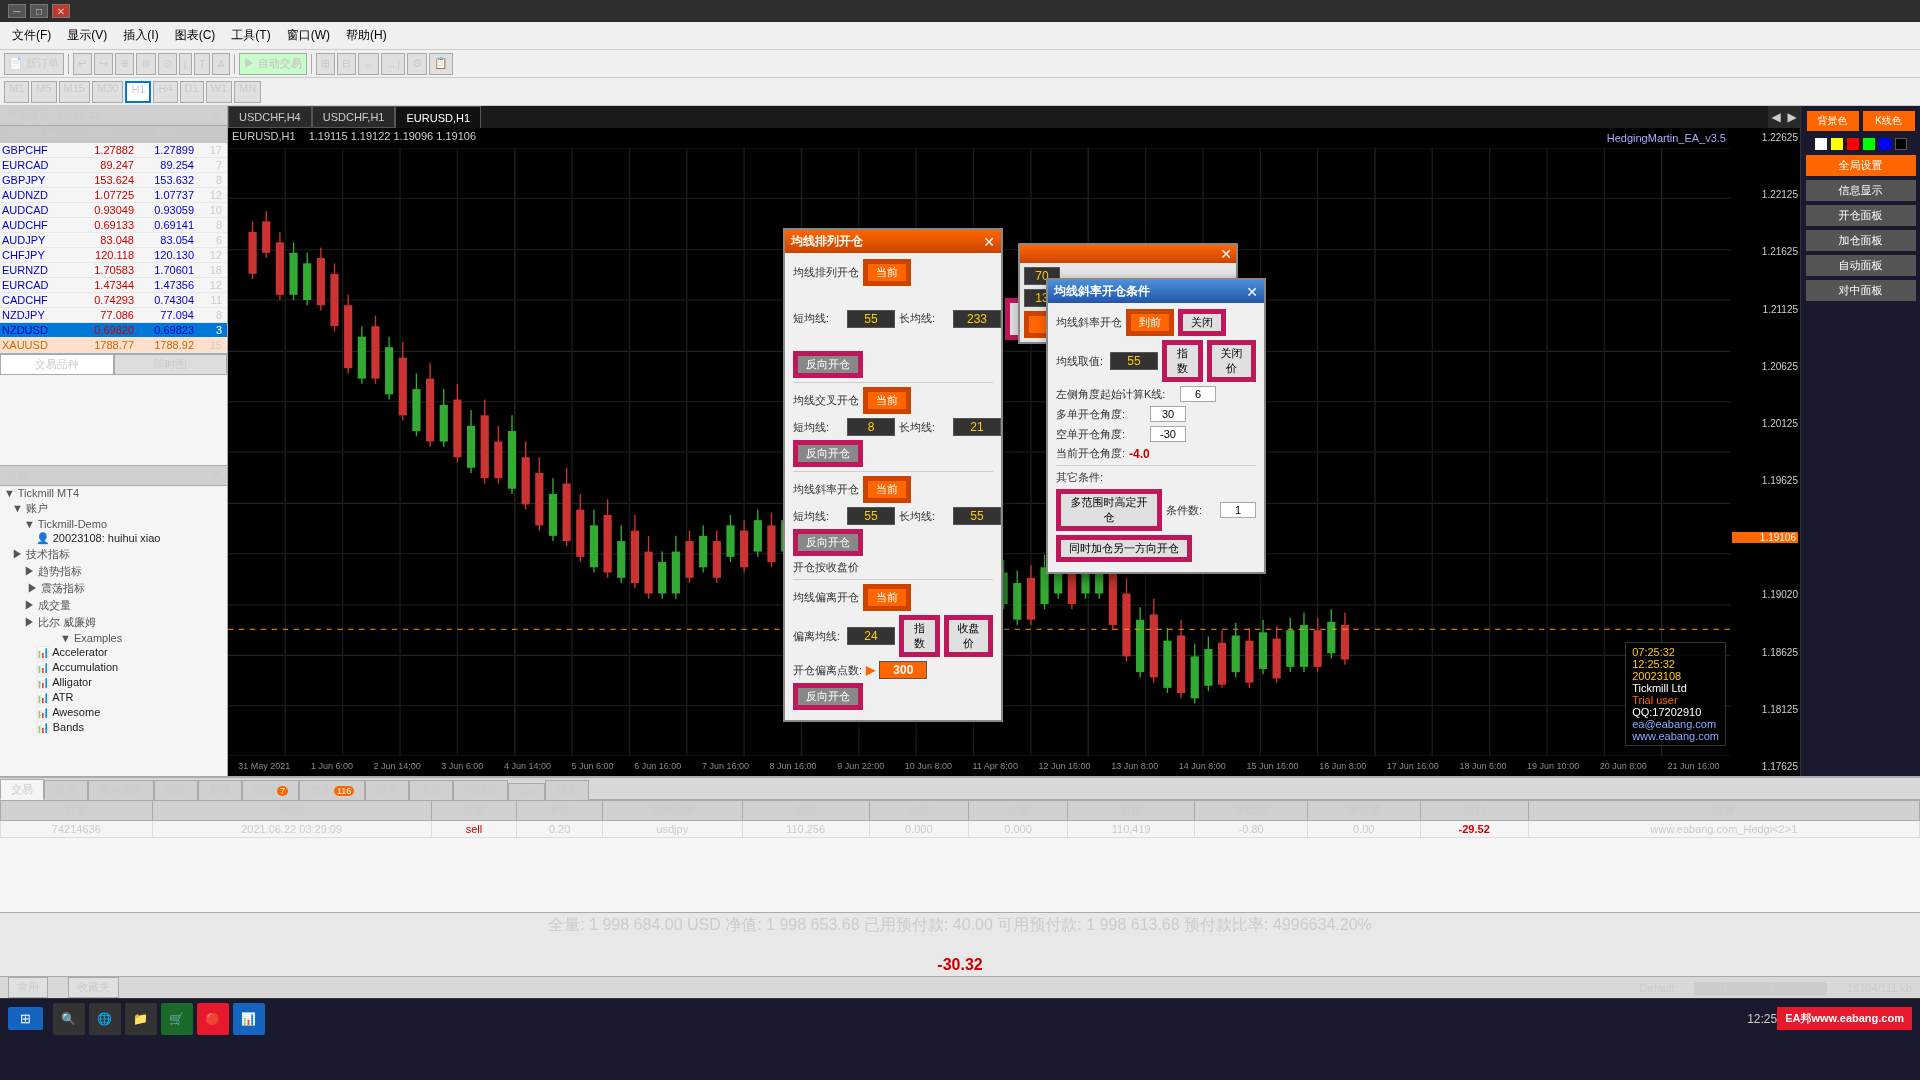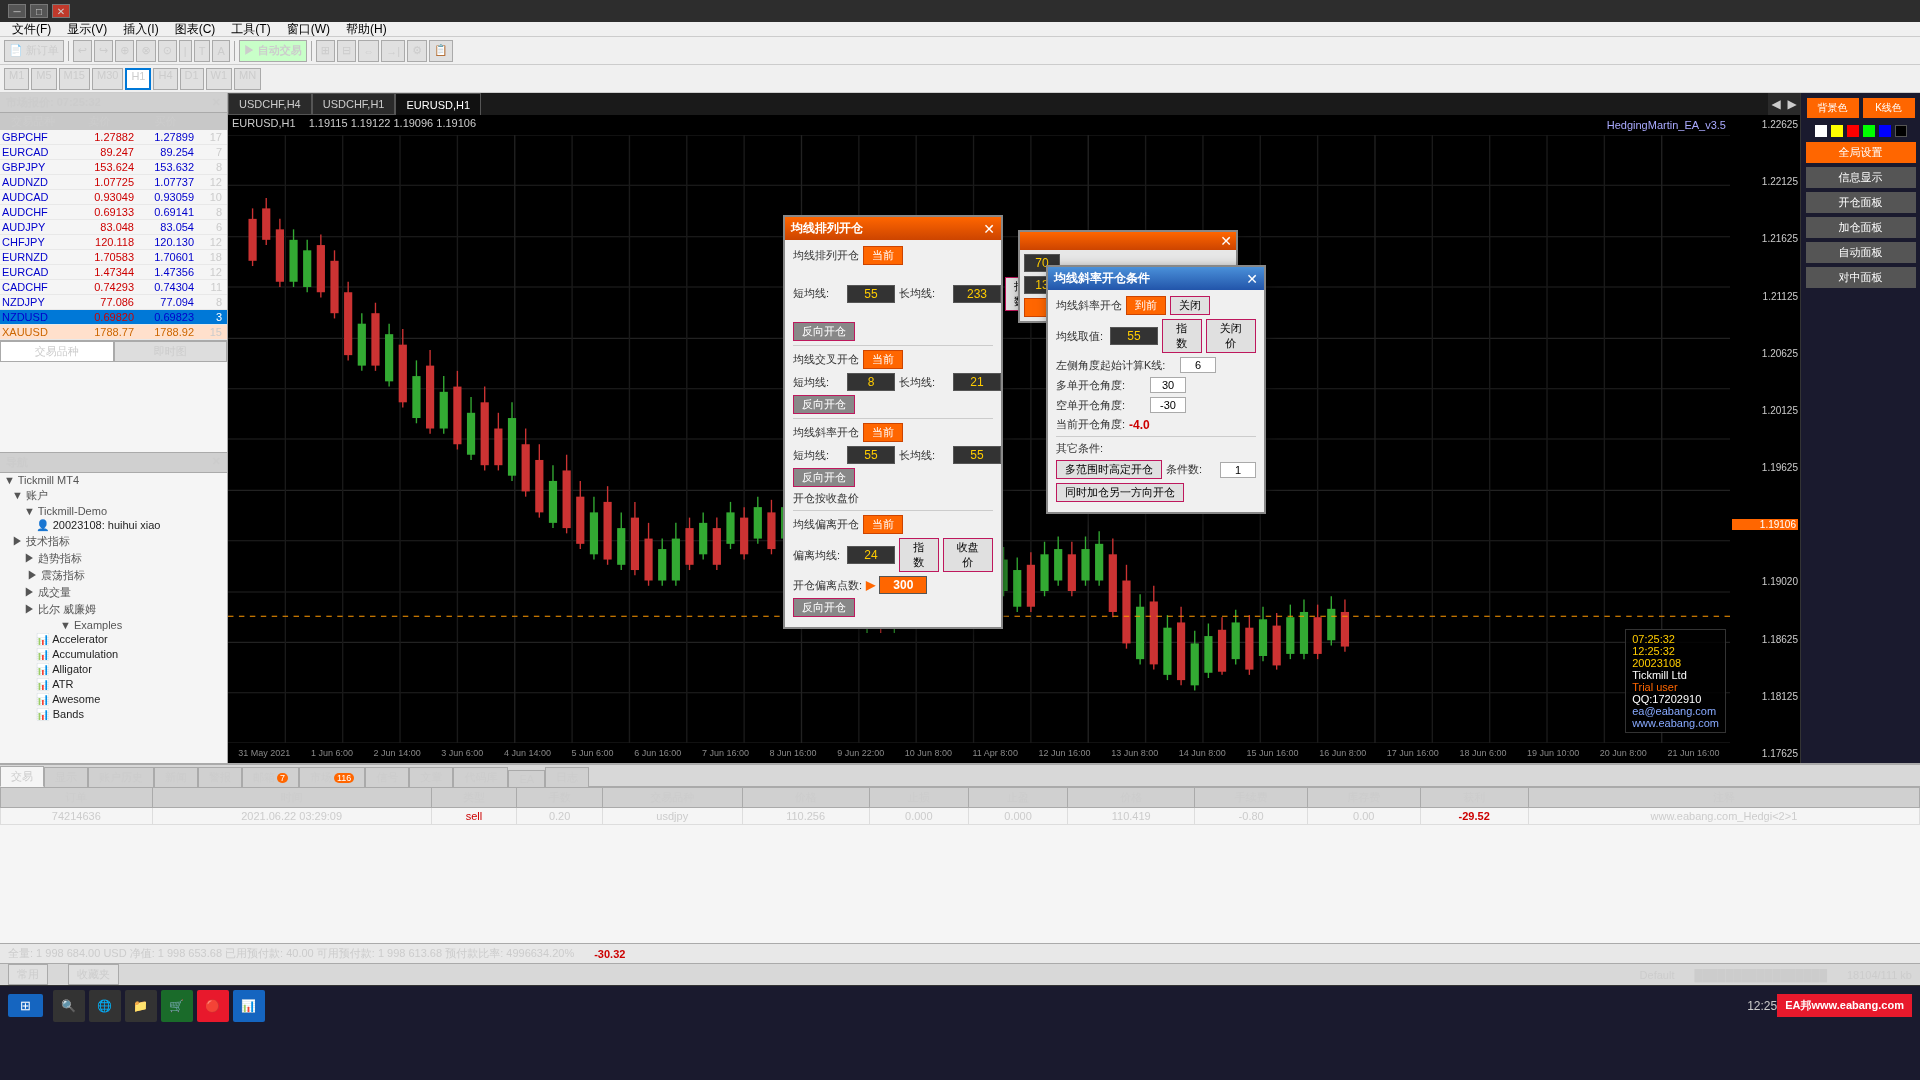--- a/index.html
+++ b/index.html
@@ -6,21 +6,21 @@
     body { width: 1920px; height: 1080px; overflow: hidden; background: #1a1a2e; font-family: 'SimSun', 'Microsoft YaHei', sans-serif; font-size: 12px; color: #ccc; }
 
     
     #titlebar { background: #2d2d2d; height: 22px; display: flex; align-items: center; padding: 0 8px; color: #ccc; font-size: 12px; }
     #titlebar .title { flex: 1; }
     #titlebar .win-btns { display: flex; gap: 4px; }
     #titlebar .win-btn { width: 18px; height: 14px; background: #555; border: 1px solid #777; display: flex; align-items: center; justify-content: center; font-size: 10px; cursor: pointer; color: #ccc; }
     #titlebar .win-btn.close { background: #c0392b; }
 
     
-    #menubar { background: #f0f0f0; height: 15px; display: flex; align-items: center; padding: 0 4px; border-bottom: 1px solid #ccc; }
+    #menubar { background: #f0f0f0; height: 28px; display: flex; align-items: center; padding: 0 4px; border-bottom: 1px solid #ccc; }
     #menubar .menu-item { padding: 2px 8px; font-size: 12px; color: #000; cursor: pointer; white-space: nowrap; }
 
     
     #toolbar1 { background: #f0f0f0; height: 28px; display: flex; align-items: center; padding: 2px 4px; border-bottom: 1px solid #ccc; gap: 2px; }
     #toolbar1 .tb-btn { background: #e0e0e0; border: 1px solid #aaa; height: 22px; padding: 0 4px; font-size: 11px; cursor: pointer; display: flex; align-items: center; gap: 2px; }
     #toolbar1 .tb-separator { width: 1px; height: 20px; background: #aaa; margin: 0 2px; }
 
     #toolbar2 { background: #f0f0f0; height: 28px; display: flex; align-items: center; padding: 2px 4px; border-bottom: 1px solid #ccc; gap: 2px; }
     #toolbar2 .tb-btn { background: #e0e0e0; border: 1px solid #aaa; height: 22px; padding: 0 4px; font-size: 11px; cursor: pointer; }
 
@@ -73,21 +73,21 @@
     #bottom-tabs .badge { background: #ff6600; color: white; font-size: 9px; border-radius: 8px; padding: 0 3px; margin-left: 2px; }
 
     #orders-table { flex: 1; overflow-y: auto; }
     #orders-table table { width: 100%; border-collapse: collapse; font-size: 11px; }
     #orders-table th { background: #d0d0d0; padding: 2px 6px; text-align: center; border: 1px solid #aaa; font-weight: normal; white-space: nowrap; }
     #orders-table td { padding: 2px 6px; border: 1px solid #ddd; text-align: center; white-space: nowrap; }
     #orders-table tr:nth-child(even) { background: #f8f8f8; }
     #orders-table .sell { color: #cc0000; }
     #orders-table .profit-neg { color: #cc0000; font-weight: bold; }
 
-    #summary-bar { background: #e8e8e8; padding: 2px 8px; font-size: 11px; border-top: 1px solid #aaa; display: flex; gap: 20px; align-items: center; }
+    #summary-bar { background: #e8e8e8; padding: 2px 8px; font-size: 16px; border-top: 1px solid #aaa; display: flex; gap: 20px; align-items: center; flex-direction: column; }
     #summary-bar .neg { color: #cc0000; font-weight: bold; }
 
     
     #statusbar { height: 22px; background: #d8d8d8; border-top: 1px solid #aaa; display: flex; align-items: center; padding: 0 8px; gap: 20px; font-size: 11px; }
     #statusbar .sb-right { margin-left: auto; display: flex; gap: 20px; align-items: center; }
 
     
     #taskbar { height: 40px; background: #1a1a2e; display: flex; align-items: center; padding: 0 8px; border-top: 1px solid #333; }
     #taskbar .start-btn { background: #1565c0; color: white; padding: 4px 12px; font-size: 13px; cursor: pointer; border-radius: 2px; }
     #taskbar .tb-icons { display: flex; gap: 4px; margin-left: 10px; }
@@ -119,21 +119,21 @@
     
     .modal-overlay { position: absolute; z-index: 100; }
     .modal-window { background: #f0f0f0; border: 2px solid #888; box-shadow: 4px 4px 12px rgba(0,0,0,0.5); min-width: 220px; }
     .modal-titlebar { background: linear-gradient(to bottom, #ff6600, #cc4400); color: white; padding: 3px 6px; display: flex; justify-content: space-between; align-items: center; font-size: 12px; font-weight: bold; cursor: move; }
     .modal-titlebar.blue { background: linear-gradient(to bottom, #4a90d9, #2255aa); }
     .modal-close { background: none; border: none; color: white; cursor: pointer; font-size: 14px; line-height: 1; }
     .modal-body { padding: 6px 8px; }
     .form-row { display: flex; align-items: center; margin-bottom: 4px; gap: 4px; }
     .form-label { font-size: 11px; color: #333; white-space: nowrap; min-width: 50px; }
     .form-input { background: #333; color: #ffcc00; border: 1px solid #555; padding: 1px 4px; font-size: 12px; text-align: center; width: 48px; }
-    .form-btn { background: #e0e0e0; border: 1px solid #be185d; padding: 1px 8px; font-size: 11px; cursor: pointer; }
+    .form-btn { background: #e0e0e0; border: 5px solid #be185d; padding: 1px 8px; font-size: 11px; cursor: pointer; }
     .form-btn.orange { background: #ff6600; color: white; border-color: #cc4400; }
     .form-btn.gray { background: #888; color: white; }
     .section-divider { border-top: 1px solid #ccc; margin: 4px 0; }
     .small-input { width: 36px; background: #fff; border: 1px solid #aaa; padding: 1px 3px; font-size: 11px; text-align: center; }
 
     
     #chart-svg { position: absolute; top: 0; left: 0; right: 70px; bottom: 20px; width: calc(100% - 70px); height: calc(100% - 20px); }
   </style>
 </head>
 <body>

